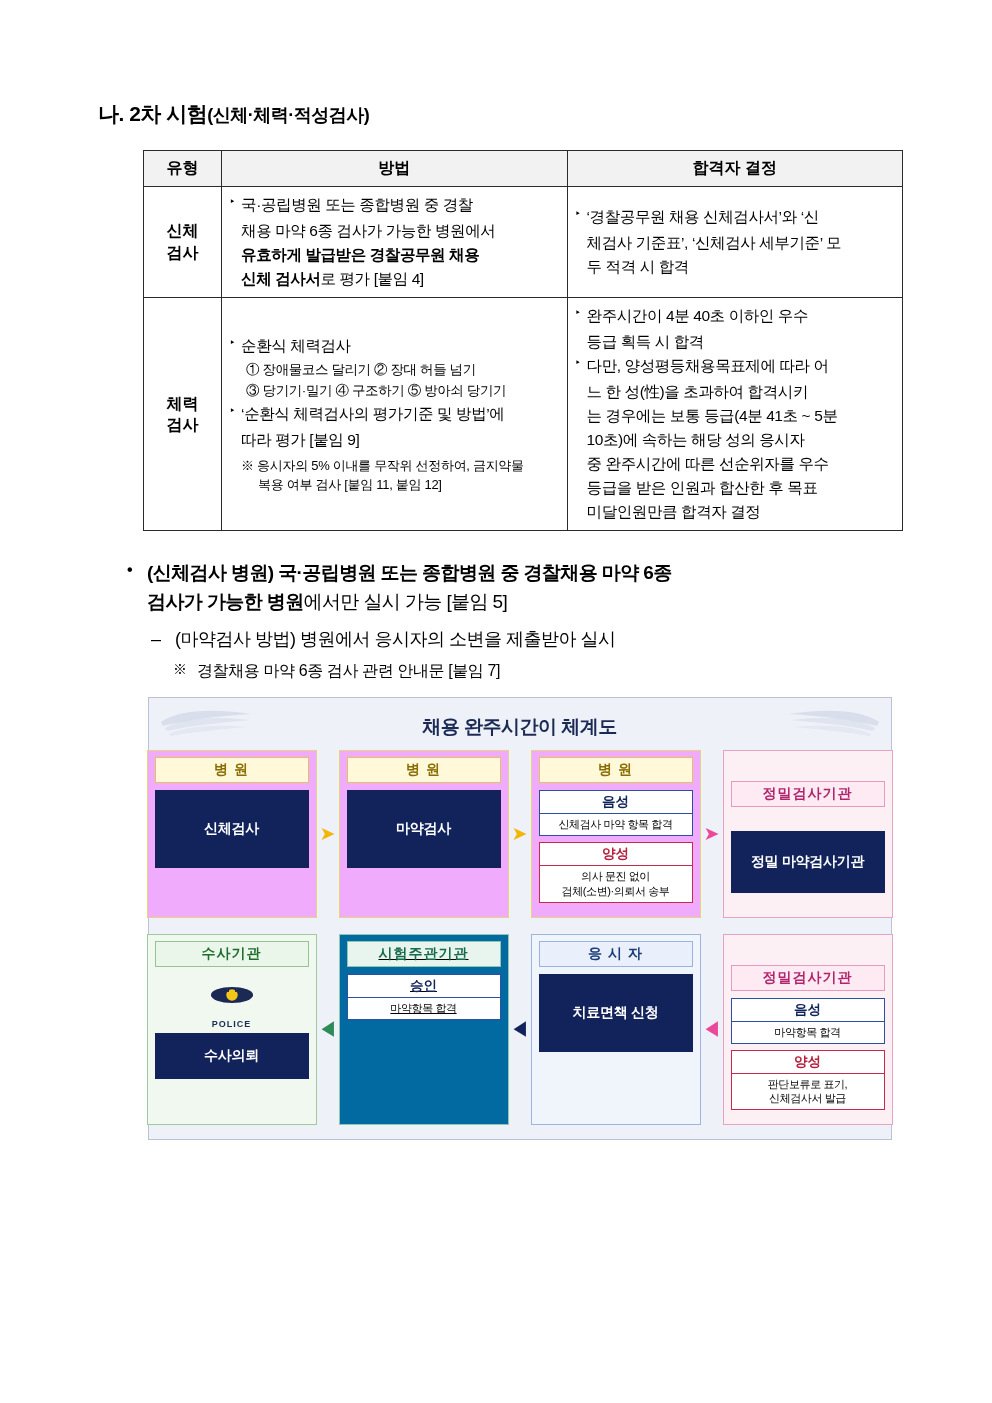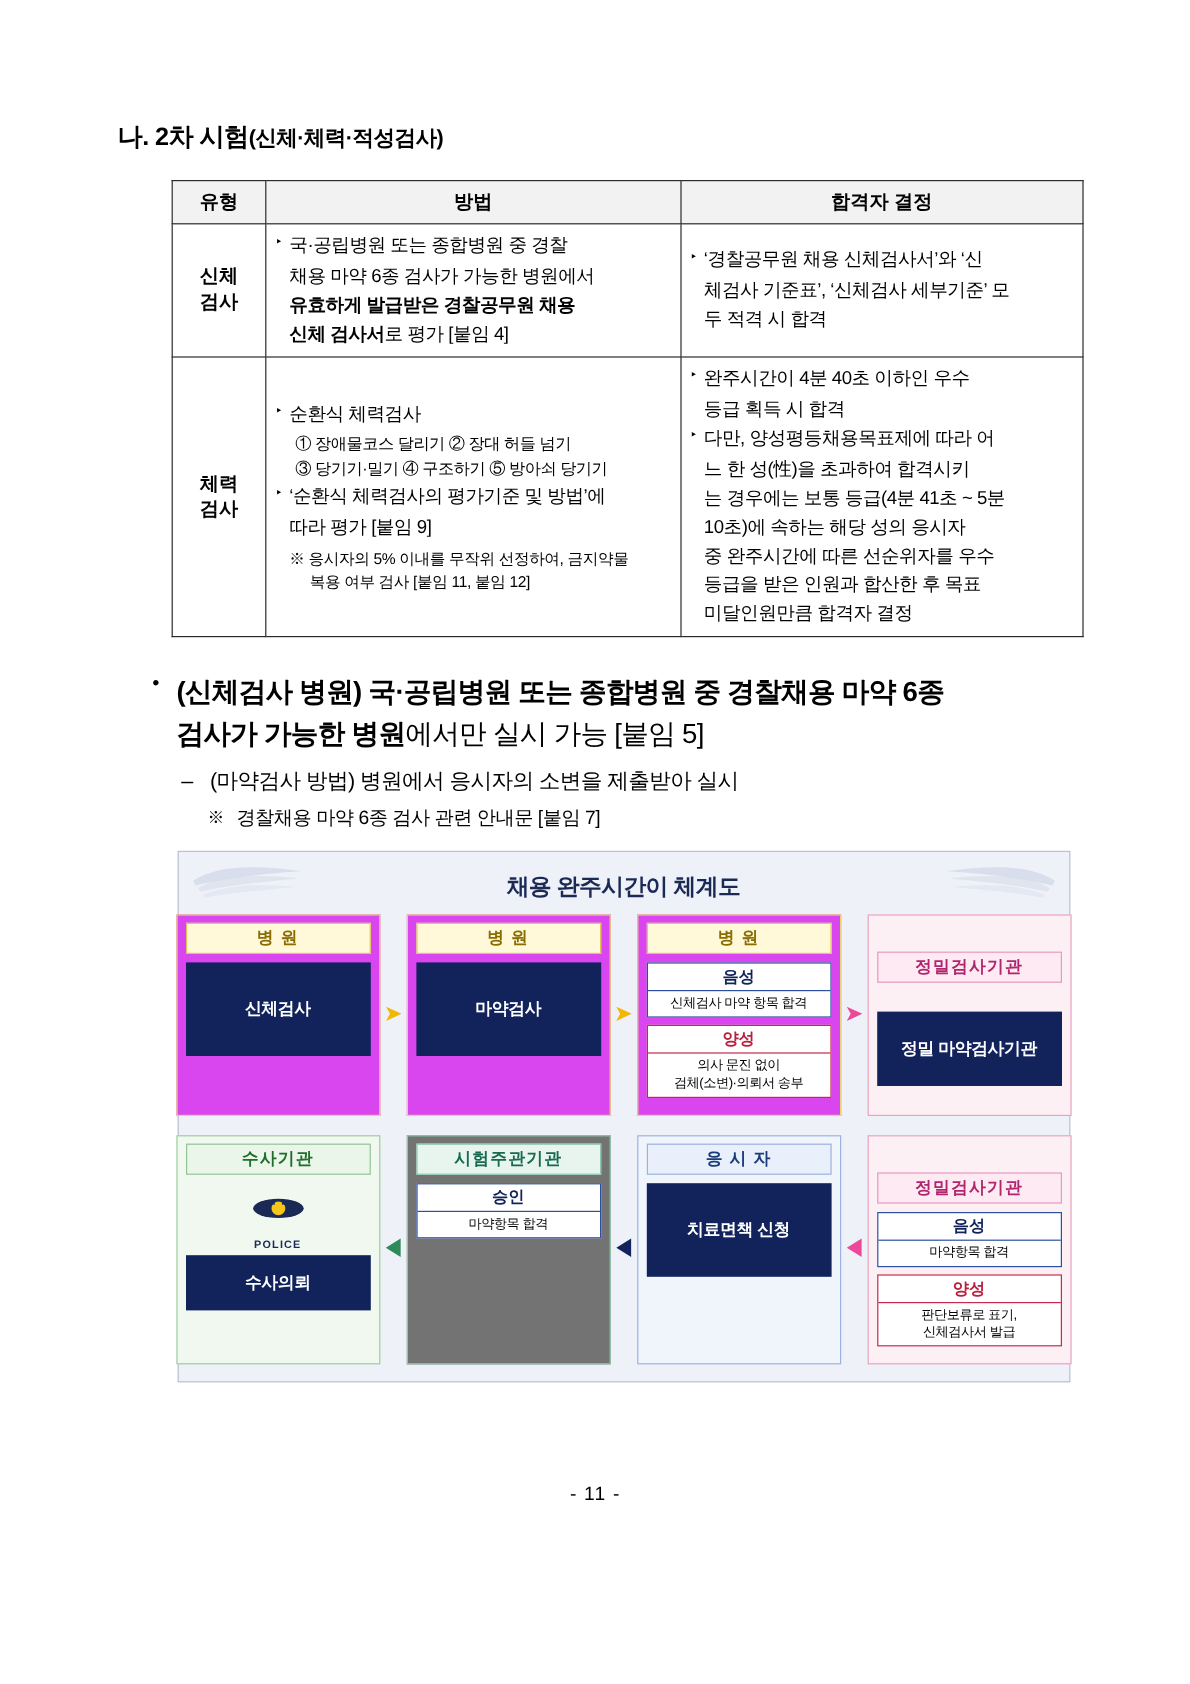--- a/index.html
+++ b/index.html
@@ -101,21 +101,21 @@
   .note .note-indent { padding-left: 17px; display: block; }
   .small { font-size: 13.5px; }
 
   
   .outer-bullets {
     margin-top: 28px;
     padding-left: 30px;
   }
   .b1 {
     position: relative;
-    font-size: 23px;
+    font-size: 19px;
     font-weight: bold;
     line-height: 1.5;
     letter-spacing: -0.6px;
     padding-left: 22px;
   }
   .b1::before {
     content: "•";
     position: absolute;
     left: 2px;
     top: -1px;
@@ -189,24 +189,24 @@
     grid-template-rows: auto 16px auto;
     justify-content: center;
   }
   .panel {
     border: 1.5px solid #cccccc;
     background: #ffffff;
     padding: 6px 7px 8px 7px;
     box-sizing: border-box;
     min-height: 118px;
   }
-  .panel.yellow { background: #d946ef; border-color: #e8d37a; }
+  .panel.yellow { background: #f0abfc; border-color: #e8d37a; }
   .panel.pink { background: #fdf0f5; border-color: #e8a3c0; }
   .panel.green { background: #f0f8f0; border-color: #9ecb9e; }
-  .panel.mint { background: #737373; border-color: #8fc8ae; }
+  .panel.mint { background: #0369a1; border-color: #8fc8ae; text-decoration: underline; }
   .panel.blue { background: #f0f4fb; border-color: #9cb4de; }
 
   .panel-head {
     text-align: center;
     font-size: 14px;
     font-weight: bold;
     border: 1px solid;
     padding: 3px 0;
     margin-bottom: 7px;
     letter-spacing: 1px;
@@ -469,14 +469,13 @@
           <div class="rb-title">양성</div>
           <div class="rb-desc">
             <span>판단보류로 표기,</span><br>
             <span>신체검사서 발급</span>
           </div>
         </div>
       </div>
     </div>
   </div>
 
-  <div class="page-number">- 11 -</div>
 </div>
 
 </body></html>

